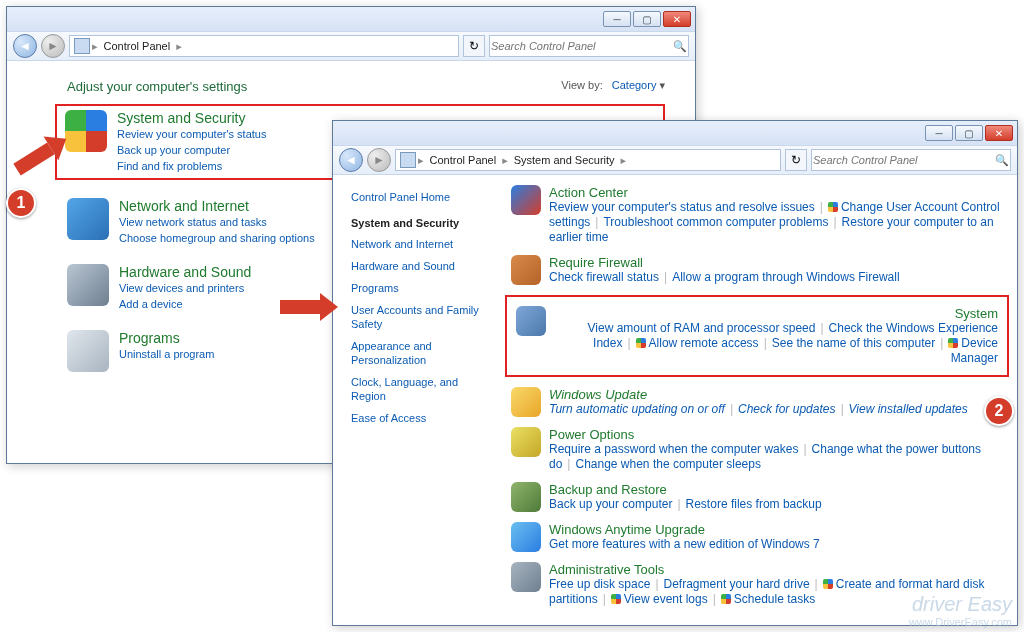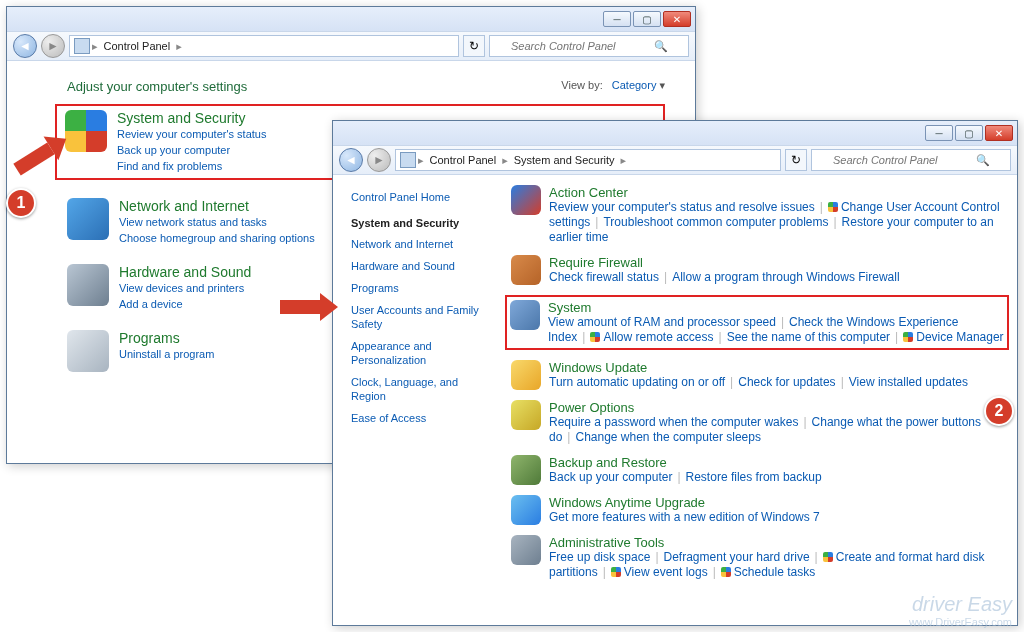--- a/index.html
+++ b/index.html
@@ -49,21 +49,21 @@
     flex:1; height:22px;
     border:1px solid #b0c4de; background:#fff;
     display:flex; align-items:center; font-size:11px; padding:0 4px;
   }
   .breadcrumb .crumb { padding:0 6px; color:#222; cursor:pointer; }
   .breadcrumb .sep { color:#888; }
   .bc-icon { width:16px; height:16px; background:#c8dbf0; border:1px solid #7a9bc0; margin-right:2px; }
   .refresh-btn { width:22px; height:22px; border:1px solid #b0c4de; background:#f3f7fc; display:flex; justify-content:center; align-items:center; font-size:12px; cursor:pointer; }
   .searchbox {
     width:200px; height:22px; border:1px solid #b0c4de; background:#fff;
-    display:flex; align-items:center; padding:0 21px;
+    display:flex; align-items:center; padding:0 1px;
   }
   .searchbox input { border:none; outline:none; font-size:11px; flex:1; color:#777; font-style:italic; background:transparent; }
   .search-icon { font-size:11px; color:#5a7ba8; }
 
   .content { background:#fff; position:relative; }
 
   
   .w1 { left:6px; top:6px; width:690px; height:458px; z-index:1; }
   .w1 .content { height: calc(100% - 54px); padding:18px 30px 10px 60px; }
   .heading1 { color:#1f6b3a; font-size:13px; margin-bottom:4px; }
@@ -86,21 +86,21 @@
   .section { display:flex; gap:8px; margin-bottom:10px; }
   .section .ic { width:30px; height:30px; flex-shrink:0; }
   .section .bd .stitle { color:#1f7a2e; font-size:13px; cursor:pointer; }
   .tasklinks { font-size:12px; color:#0b5bb3; line-height:15px; }
   .tasklinks span { cursor:pointer; }
   .tasklinks .bar { color:#bbb; margin:0 5px; }
   .shield { display:inline-block; width:10px; height:10px; vertical-align:-1px; background:
     conic-gradient(#2a7de1 0 25%, #d43d2a 0 50%, #f9c23c 0 75%, #3cb043 0 100%);
     border-radius:2px; margin-right:3px;
   }
-  .section.redframe { border:2px solid #e02222; padding:3px; margin-left:-6px; margin-right:-6px; }
+  .section.redframe { border:2px solid #e02222; padding:9px; margin-left:-6px; margin-right:-6px;text-align:right; }
 
   
   .glyph { width:100%; height:100%; border-radius:6px; }
 
   
   .step-circle {
     position:absolute; width:30px; height:30px; border-radius:50%;
     background:#d43d2a; color:#fff; font-weight:bold; font-size:16px;
     display:flex; justify-content:center; align-items:center;
     border:2px solid #fff; box-shadow:0 1px 3px rgba(0,0,0,0.4); z-index:5;
@@ -259,21 +259,21 @@
           </div>
           <div class="bd" style="flex: 1 1 0%;">
             <div class="stitle">System</div>
             <div class="tasklinks"><span>View amount of RAM and processor speed</span><span class="bar">|</span><span>Check the Windows Experience Index</span><span class="bar">|</span><span><span class="shield"></span>Allow remote access</span><span class="bar">|</span><span>See the name of this computer</span><span class="bar">|</span><span><span class="shield"></span>Device Manager</span></div>
           </div>
         </div>
         <div class="section">
           <div class="ic">
             <div class="glyph" style="background: linear-gradient(135deg, rgb(249, 217, 107), rgb(232, 166, 40));"></div>
           </div>
-          <div class="bd" style="flex: 1 1 0%;">
+          <div class="bd" style="flex: 1 1 0%; font-style: italic;">
             <div class="stitle">Windows Update</div>
             <div class="tasklinks"><span>Turn automatic updating on or off</span><span class="bar">|</span><span>Check for updates</span><span class="bar">|</span><span>View installed updates</span></div>
           </div>
         </div>
         <div class="section">
           <div class="ic">
             <div class="glyph" style="background: linear-gradient(135deg, rgb(232, 224, 100), rgb(198, 167, 38));"></div>
           </div>
           <div class="bd" style="flex: 1 1 0%;">
             <div class="stitle">Power Options</div>

